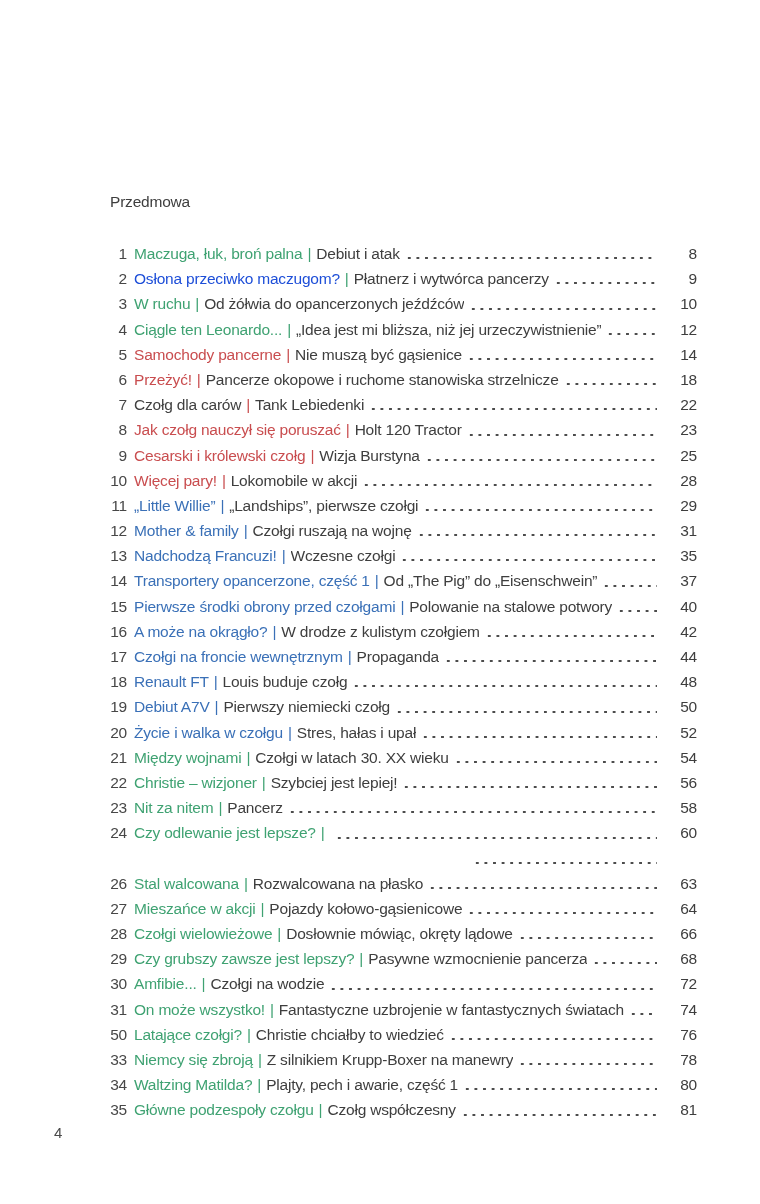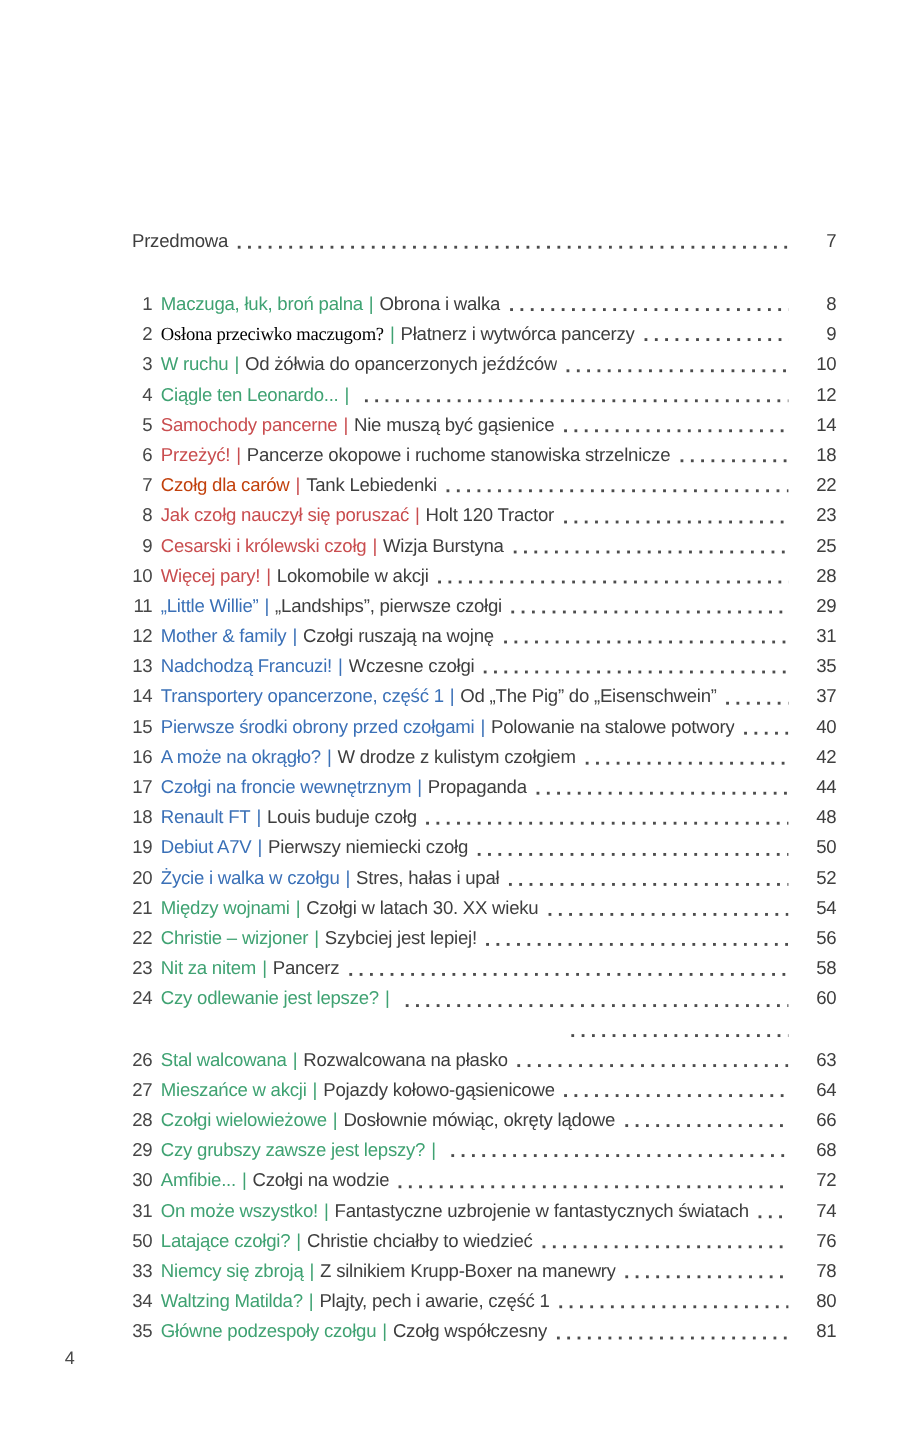--- a/index.html
+++ b/index.html
@@ -30,21 +30,21 @@
     align-items: baseline;
     white-space: nowrap;
     height: 25.2px;
     line-height: 25.2px;
     font-size: 15.5px;
     letter-spacing: -0.2px;
     color: #3e3e3e;
     overflow: hidden;
   }
 
-  .preface-row { position: absolute; left: 110px; width: 587px; top: 189px; }
+  .preface-row { position: absolute; left: 110px; width: 587px; top: 189px; flex-direction: column; }
 
   .toc-list { position: absolute; left: 110px; width: 587px; top: 241px; }
 
   .num {
     flex: 0 0 17px;
     text-align: right;
     margin-right: 7px;
     color: #474747;
   }
 
@@ -88,47 +88,48 @@
     <span>Przedmowa</span>
     <span class="dots"></span>
     <span class="pnum">7</span>
   </div>
 
   <div class="toc-list" id="toc-list">
   <div class="row entry">
     <span class="num">1</span>
     <span class="entry-title" style="color: rgb(63, 162, 114);">Maczuga, łuk, broń palna</span>
     <span class="sep" style="color: rgb(63, 162, 114);">|</span>
-    <span class="subtitle">Obrona i walka</span>
+    <span class="subtitle">Debiut i atak</span>
     <span class="dots"></span>
     <span class="pnum">8</span>
   </div>
 
   <div class="row entry">
     <span class="num">2</span>
-    <span class="entry-title" style="color: #000000; font-family: Liberation Serif, serif;">Osłona przeciwko maczugom?</span>
+    <span class="entry-title" style="color: #1d4ed8;">Osłona przeciwko maczugom?</span>
     <span class="sep" style="color: rgb(63, 162, 114);">|</span>
     <span class="subtitle">Płatnerz i wytwórca pancerzy</span>
     <span class="dots"></span>
     <span class="pnum">9</span>
   </div>
 
   <div class="row entry">
     <span class="num">3</span>
     <span class="entry-title" style="color: rgb(63, 162, 114);">W ruchu</span>
     <span class="sep" style="color: rgb(63, 162, 114);">|</span>
     <span class="subtitle">Od żółwia do opancerzonych jeźdźców</span>
     <span class="dots"></span>
     <span class="pnum">10</span>
   </div>
 
   <div class="row entry">
     <span class="num">4</span>
     <span class="entry-title" style="color: rgb(63, 162, 114); text-align: right;">Ciągle ten Leonardo...</span>
     <span class="sep" style="color: rgb(63, 162, 114);">|</span>
+    <span class="subtitle">„Idea jest mi bliższa, niż jej urzeczywistnienie”</span>
     <span class="dots"></span>
     <span class="pnum">12</span>
   </div>
 
   <div class="row entry">
     <span class="num">5</span>
     <span class="entry-title" style="color: rgb(201, 77, 79);">Samochody pancerne</span>
     <span class="sep" style="color: rgb(201, 77, 79);">|</span>
     <span class="subtitle">Nie muszą być gąsienice</span>
     <span class="dots"></span>
@@ -139,21 +140,21 @@
     <span class="num">6</span>
     <span class="entry-title" style="color: rgb(201, 77, 79);">Przeżyć!</span>
     <span class="sep" style="color: rgb(201, 77, 79);">|</span>
     <span class="subtitle">Pancerze okopowe i ruchome stanowiska strzelnicze</span>
     <span class="dots"></span>
     <span class="pnum">18</span>
   </div>
 
   <div class="row entry">
     <span class="num">7</span>
-    <span class="entry-title" style="color: #c2410c;">Czołg dla carów</span>
+    <span class="entry-title" style="color: #404040;">Czołg dla carów</span>
     <span class="sep" style="color: rgb(201, 77, 79);">|</span>
     <span class="subtitle">Tank Lebiedenki</span>
     <span class="dots"></span>
     <span class="pnum">22</span>
   </div>
 
   <div class="row entry">
     <span class="num">8</span>
     <span class="entry-title" style="color: rgb(201, 77, 79);">Jak czołg nauczył się poruszać</span>
     <span class="sep" style="color: rgb(201, 77, 79);">|</span>
@@ -338,20 +339,21 @@
     <span class="sep" style="color: rgb(63, 162, 114);">|</span>
     <span class="subtitle">Dosłownie mówiąc, okręty lądowe</span>
     <span class="dots"></span>
     <span class="pnum">66</span>
   </div>
 
   <div class="row entry">
     <span class="num">29</span>
     <span class="entry-title" style="color: rgb(63, 162, 114);">Czy grubszy zawsze jest lepszy?</span>
     <span class="sep" style="color: rgb(63, 162, 114);">|</span>
+    <span class="subtitle">Pasywne wzmocnienie pancerza</span>
     <span class="dots"></span>
     <span class="pnum">68</span>
   </div>
 
   <div class="row entry">
     <span class="num">30</span>
     <span class="entry-title" style="color: rgb(63, 162, 114);">Amfibie...</span>
     <span class="sep" style="color: rgb(63, 162, 114);">|</span>
     <span class="subtitle">Czołgi na wodzie</span>
     <span class="dots"></span>

